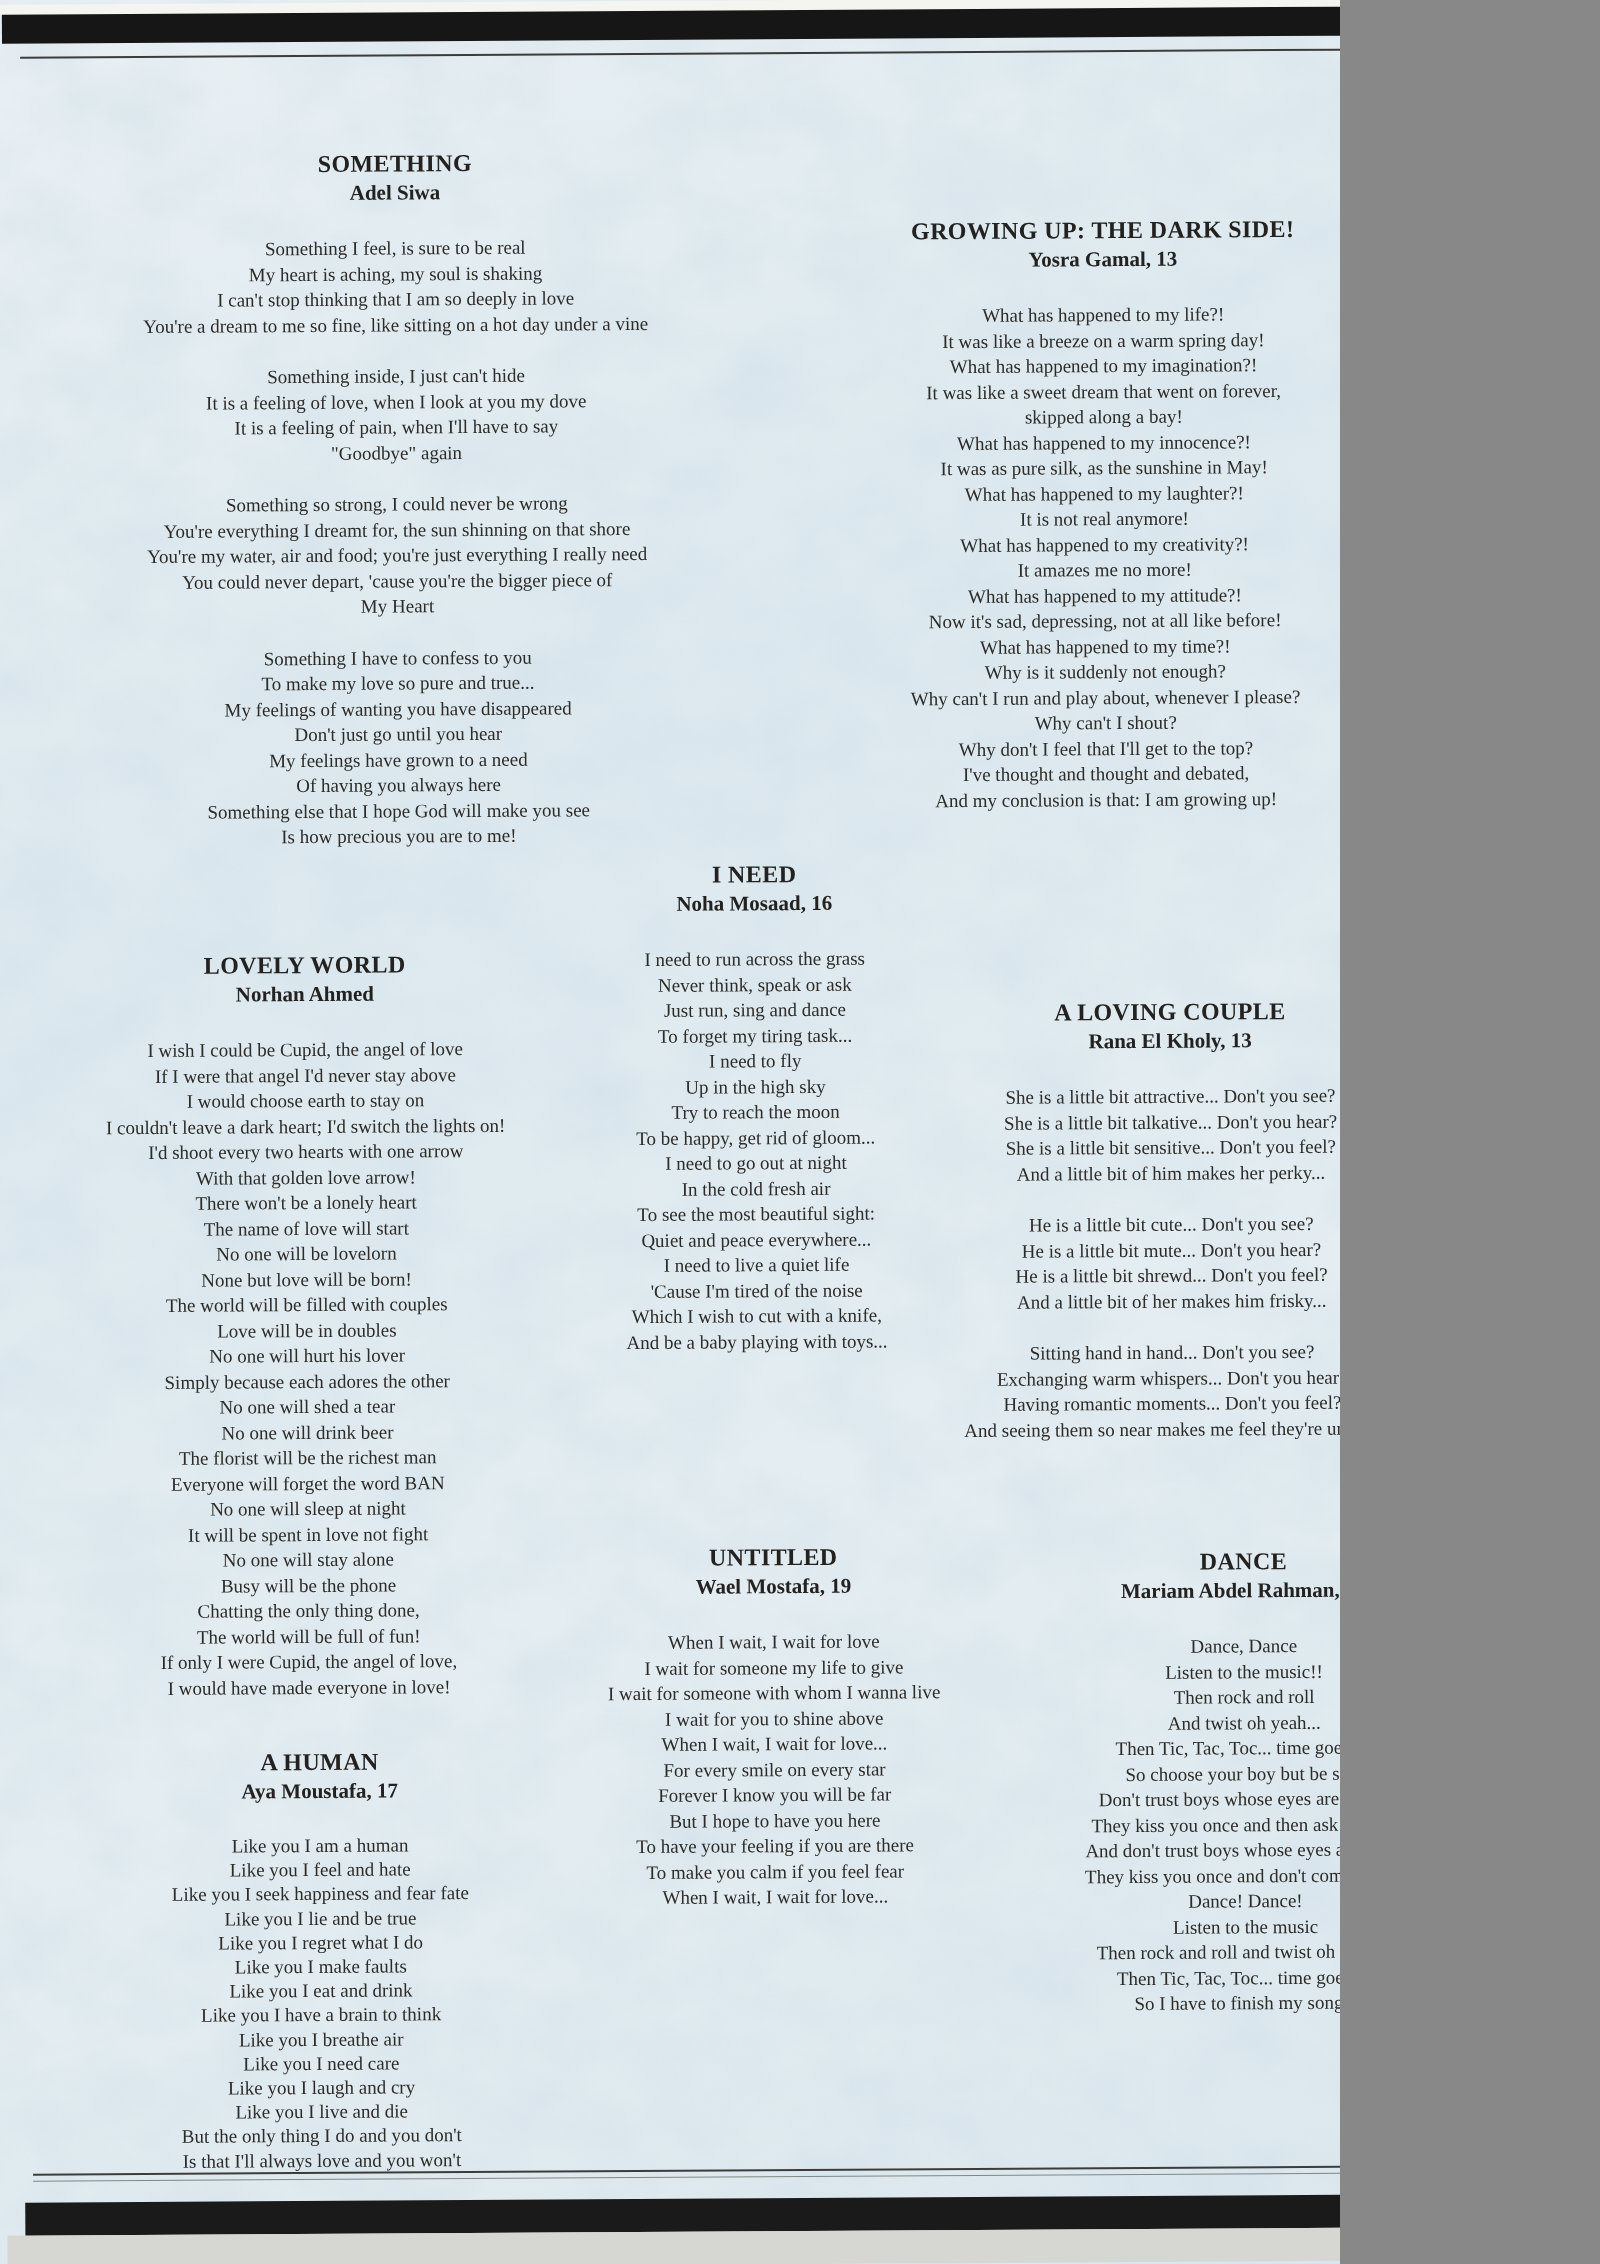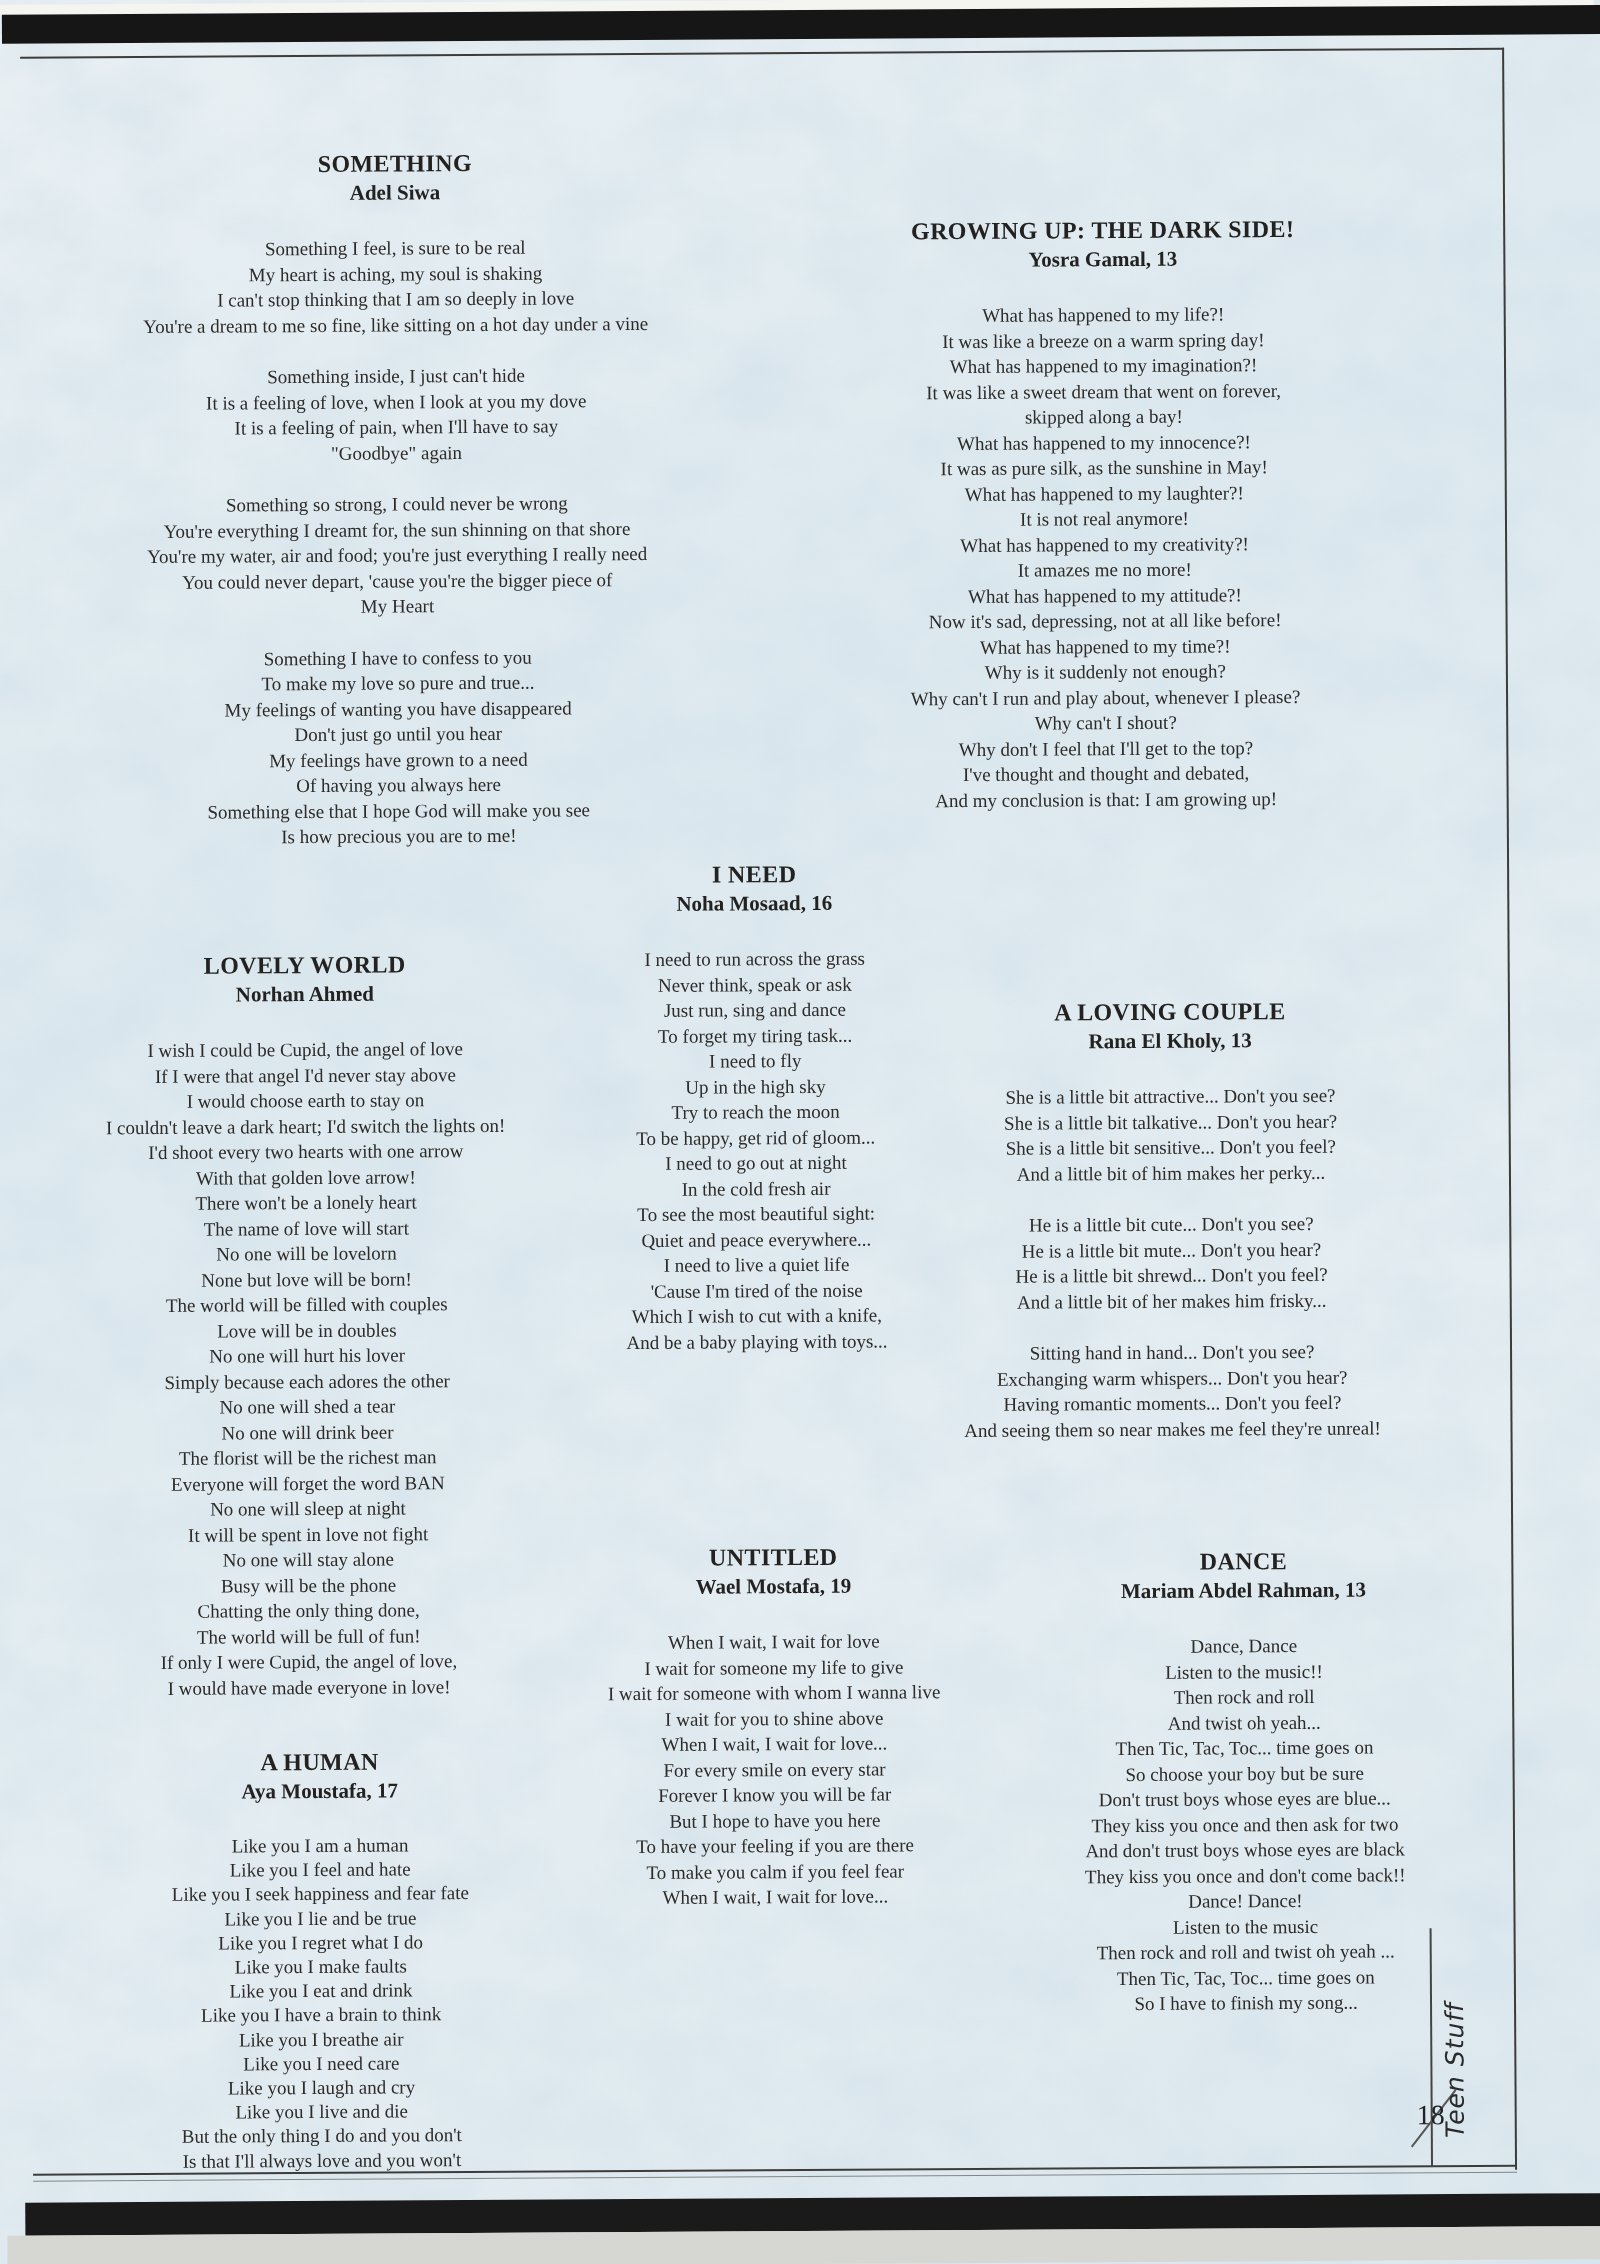--- a/index.html
+++ b/index.html
@@ -1,17 +1,17 @@
 <!DOCTYPE html>
 <html><head>
 <meta charset="utf-8">
 <style>
   html,body{margin:0;padding:0;background:#888;}
   .page{
-    position:relative;width:1600px;height:2264px;overflow:hidden;
+    position:relative;width:1340px;height:2264px;overflow:hidden;
     background:linear-gradient(155deg,#e9f0f4 0%,#dde9ef 35%,#e4edf2 65%,#dce8ee 100%);
     font-family:"Liberation Serif","DejaVu Serif",serif;
   }
   .texture{position:absolute;left:0;top:0;pointer-events:none;}
   .tilt{position:absolute;left:0;top:0;width:1600px;height:2264px;
         transform:rotate(-0.35deg);transform-origin:50% 45%;}
   
   .scan-top-white{position:absolute;left:0;top:0;width:1600px;height:11px;background:#f4f4f1;}
   .band-top{position:absolute;left:8px;top:10px;width:1600px;height:29px;background:#161616;}
   .band-bottom{position:absolute;left:18px;top:2198px;width:1590px;height:33px;background:#1a1a1a;}

